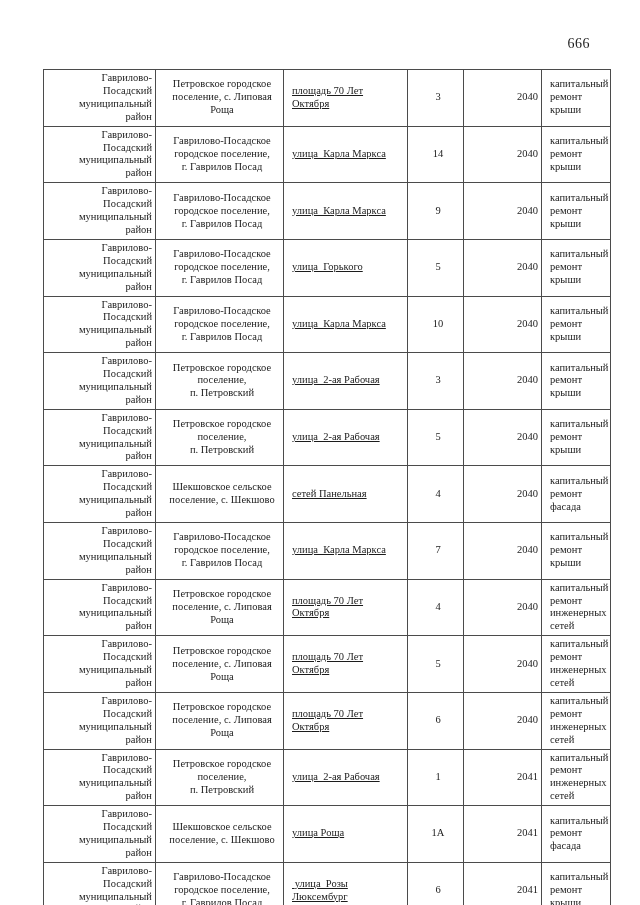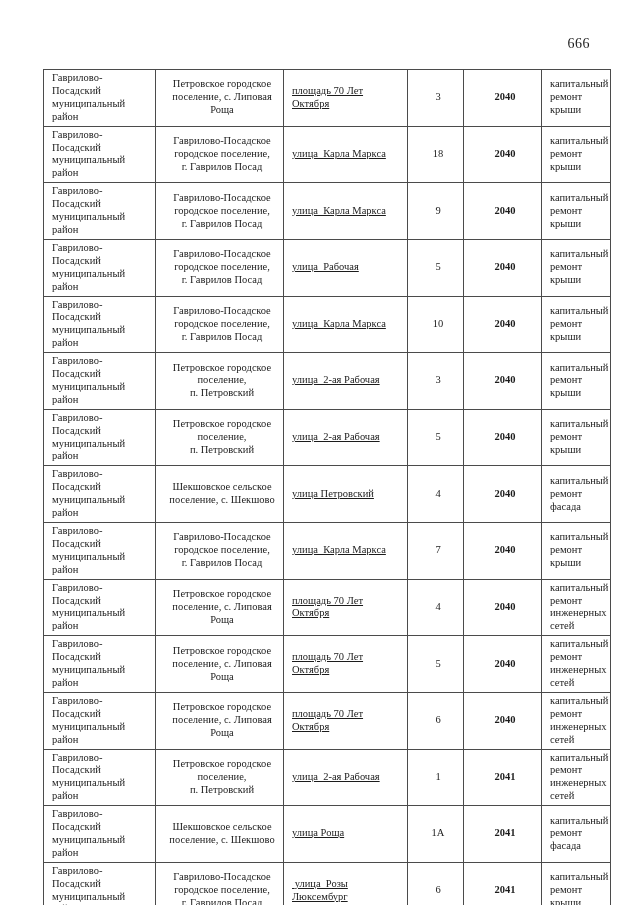--- a/index.html
+++ b/index.html
@@ -35,25 +35,25 @@
   table.repair-table td {
     border: 1px solid #4b4b4b;
     font-size: 10.5px;
     line-height: 12.9px;
     vertical-align: middle;
     white-space: pre-wrap;
     padding: 2px 3px 2px 8px;
     color: #1c1c1c;
     overflow: hidden;
   }
-  td.col-district  { padding-left: 9px;  vertical-align: middle; }
+  td.col-district  { padding-left: 9px;  vertical-align: middle; text-align: right; }
   td.col-settlement{ padding-left: 10px; text-align: center; }
   td.col-street    { padding-left: 8px; text-decoration: underline; }
   td.col-house     { text-align: center; padding: 2px 1px; }
-  td.col-year      { text-align: center; padding: 2px 1px; font-weight: bold; }
+  td.col-year      { text-align: right; padding: 2px 1px; }
   td.col-type      { padding-left: 8px; font-family: Liberation Serif, serif; }
   tr.data-row      { height: 52px; }
 </style>
 </head>
 <body>
 
 <div class="page-number">666</div>
 
 <table class="repair-table">
   <colgroup>
@@ -83,21 +83,21 @@
 
   <tr class="data-row">
     <td class="col-district">Гаврилово-
 Посадский
 муниципальный
 район</td>
     <td class="col-settlement">Гаврилово-Посадское
 городское поселение,
 г. Гаврилов Посад</td>
     <td class="col-street">улица  Карла Маркса</td>
-    <td class="col-house">18</td>
+    <td class="col-house">14</td>
     <td class="col-year">2040</td>
     <td class="col-type">капитальный
 ремонт крыши</td>
   </tr>
 
   <tr class="data-row">
     <td class="col-district">Гаврилово-
 Посадский
 муниципальный
 район</td>
@@ -112,21 +112,21 @@
   </tr>
 
   <tr class="data-row">
     <td class="col-district">Гаврилово-
 Посадский
 муниципальный
 район</td>
     <td class="col-settlement">Гаврилово-Посадское
 городское поселение,
 г. Гаврилов Посад</td>
-    <td class="col-street">улица  Рабочая</td>
+    <td class="col-street">улица  Горького</td>
     <td class="col-house">5</td>
     <td class="col-year">2040</td>
     <td class="col-type">капитальный
 ремонт крыши</td>
   </tr>
 
   <tr class="data-row">
     <td class="col-district">Гаврилово-
 Посадский
 муниципальный
@@ -171,21 +171,21 @@
 ремонт крыши</td>
   </tr>
 
   <tr class="data-row">
     <td class="col-district">Гаврилово-
 Посадский
 муниципальный
 район</td>
     <td class="col-settlement">Шекшовское сельское
 поселение, с. Шекшово</td>
-    <td class="col-street">улица Петровский</td>
+    <td class="col-street">сетей Панельная</td>
     <td class="col-house">4</td>
     <td class="col-year">2040</td>
     <td class="col-type">капитальный
 ремонт фасада</td>
   </tr>
 
   <tr class="data-row">
     <td class="col-district">Гаврилово-
 Посадский
 муниципальный

